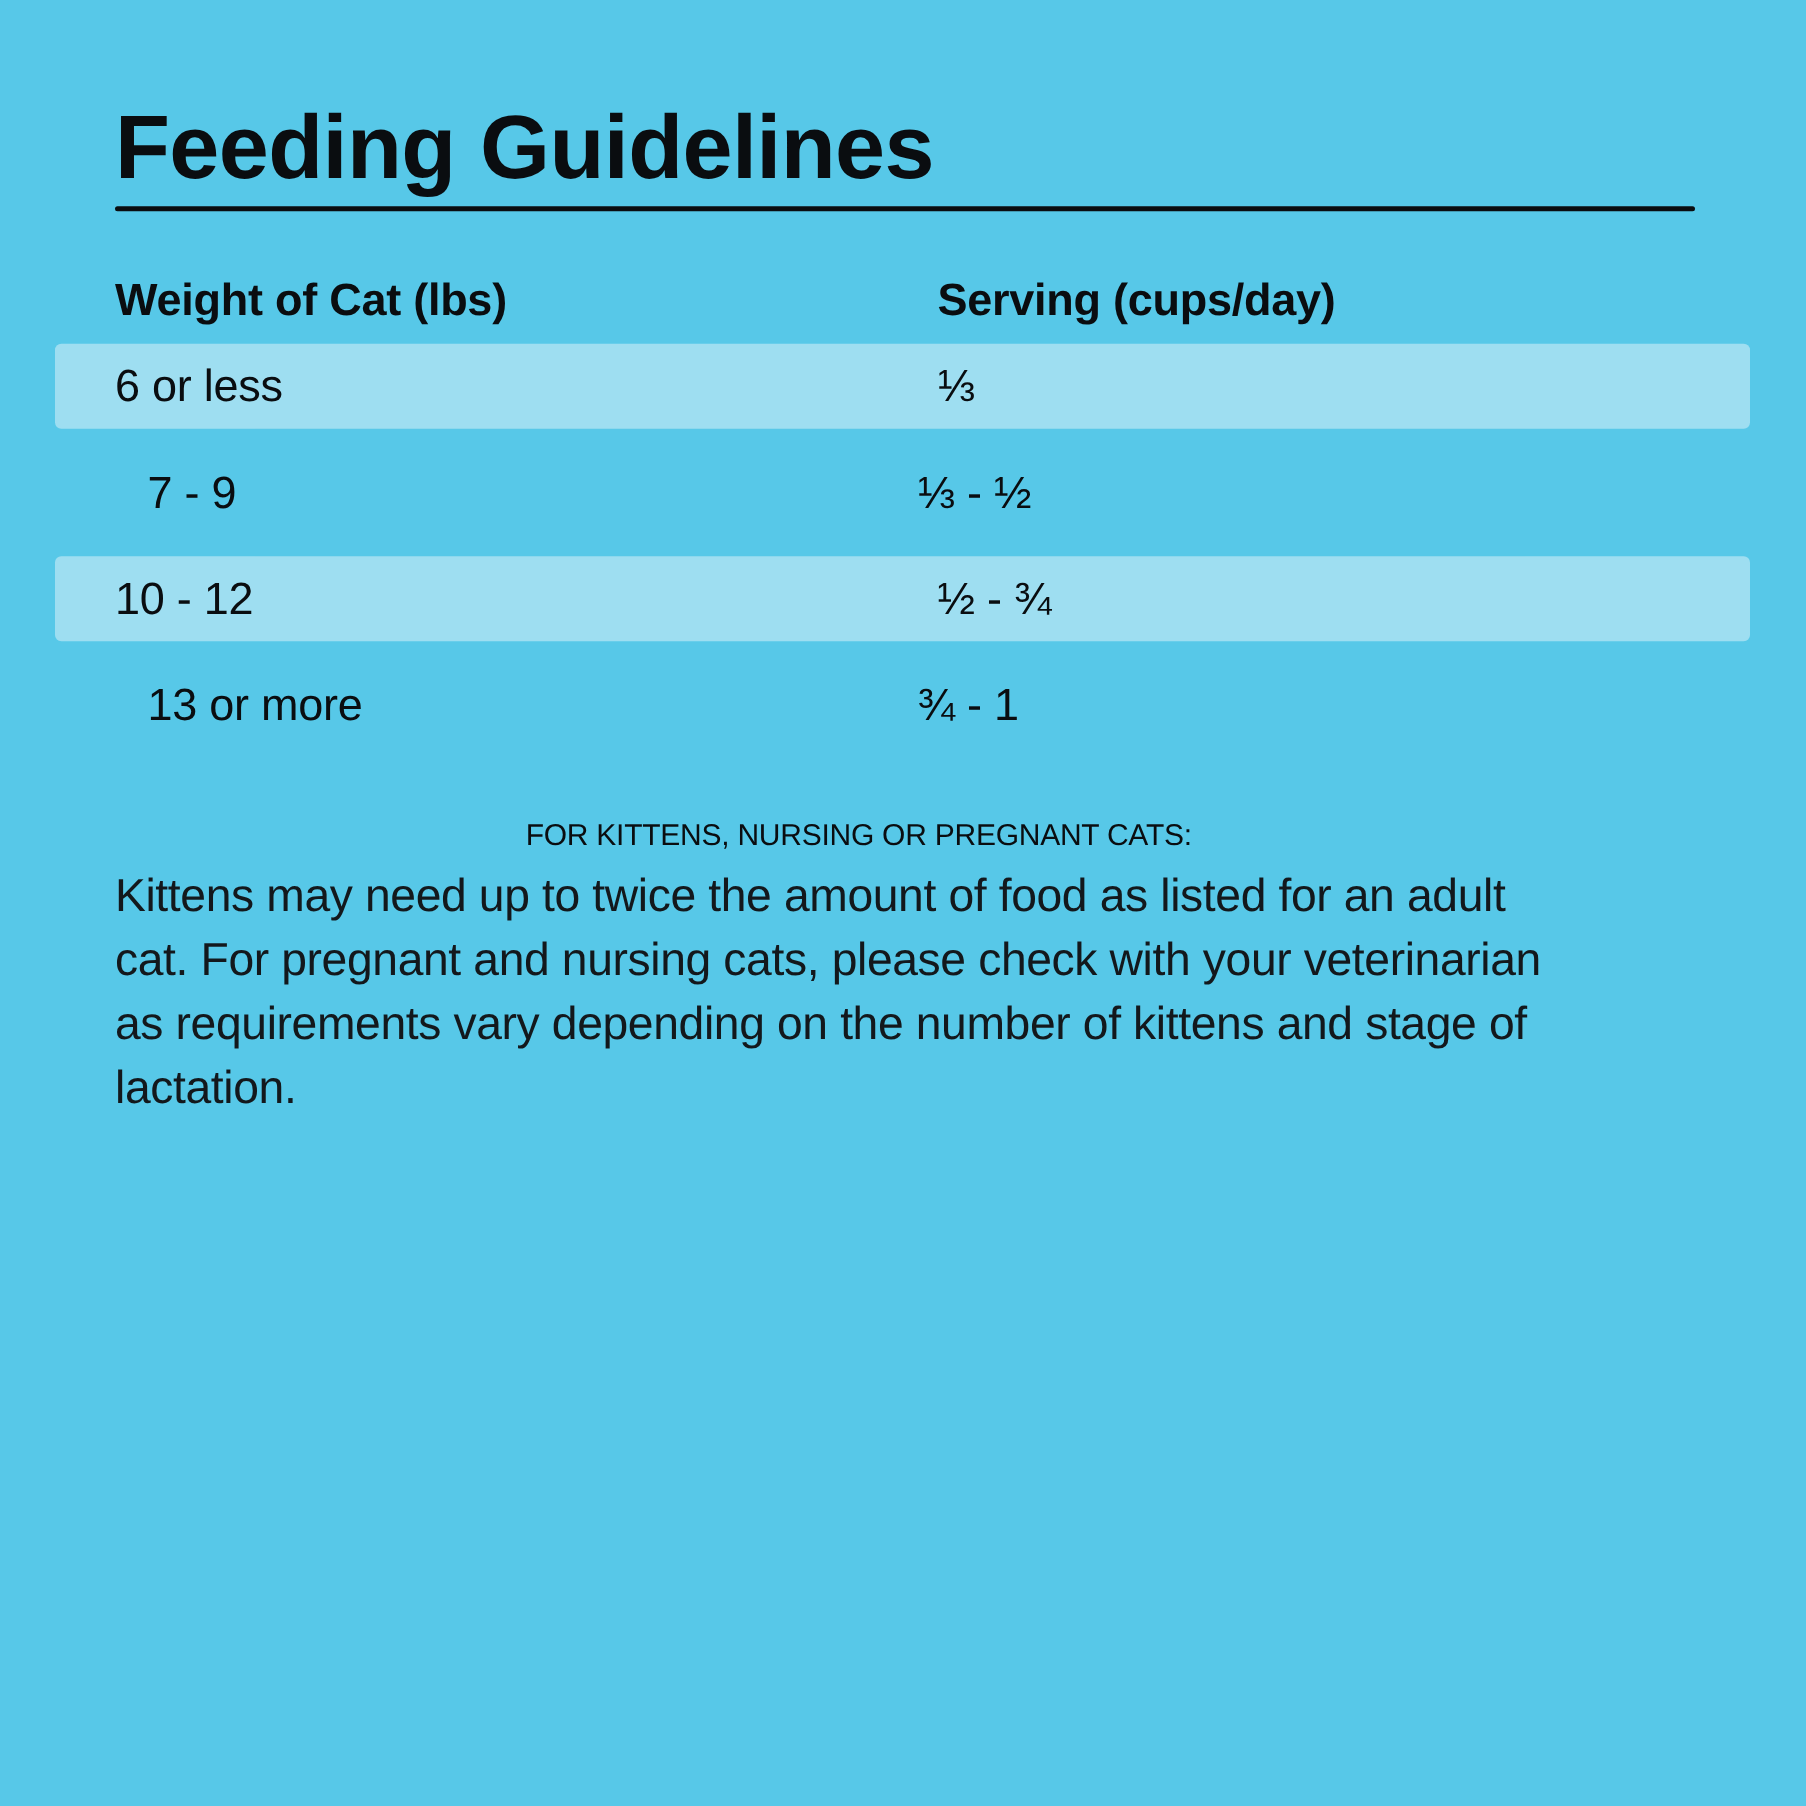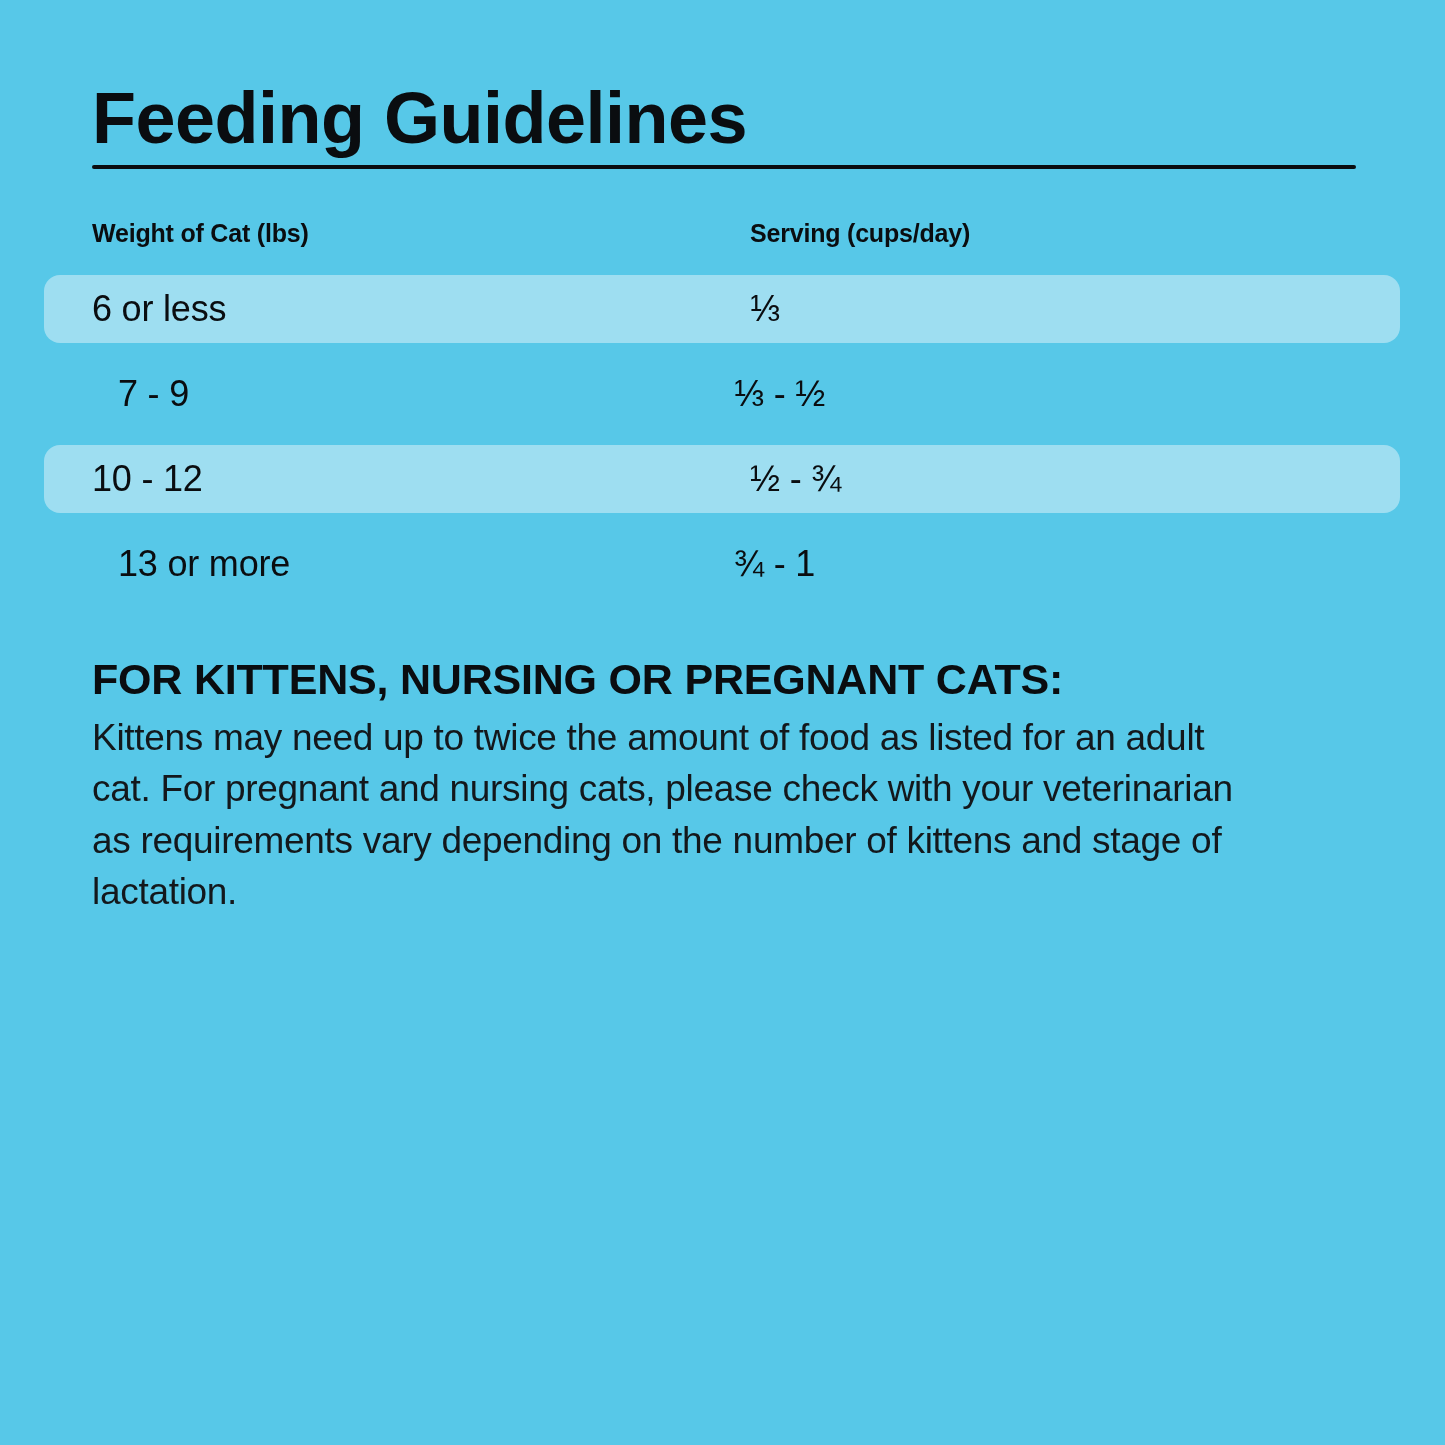--- a/index.html
+++ b/index.html
@@ -54,21 +54,21 @@
   }
 
   .thead {
     position: relative;
     height: 70px;
   }
 
   .th {
     position: absolute;
     top: 14px;
-    font-size: 25px;
+    font-size: 36px;
     font-weight: 700;
     color: #0a0d10;
     letter-spacing: -0.2px;
     white-space: nowrap;
   }
   .th.col-weight { left: 92px; }
   .th.col-serving { left: 750px; }
 
   .rows {
     position: relative;
@@ -77,21 +77,21 @@
   .row {
     position: relative;
     height: 68px;
     margin: 0 0 17px 0;
     box-sizing: border-box;
   }
   .row:last-child { margin-bottom: 0; padding-left: 40px; }
 
   .row.shaded {
     background: #9edef1;
-    border-radius: 16px;
+    border-radius: 5px;
     margin-left: 44px;
     margin-right: 45px;
   }
 
   .cell {
     position: absolute;
     top: 50%;
     transform: translateY(-50%);
     font-size: 36px;
     font-weight: 400;
@@ -107,27 +107,28 @@
 
   
   .note {
     position: absolute;
     left: 92px;
     top: 655px;
     width: 1190px;
   }
 
   .note-heading {
-    font-size: 43px;
-    font-weight: 700;
+    font-size: 24px;
+    font-weight: 400;
     color: #0a0d10;
     letter-spacing: -0.2px;
     line-height: 1.15;
     margin: 0 0 8px 0;
     white-space: nowrap;
+    text-align: center;
   }
 
   .note-body {
     font-size: 37px;
     font-weight: 400;
     color: #13181c;
     line-height: 1.38;
     letter-spacing: -0.3px;
     margin: 0;
     max-width: 1165px;

